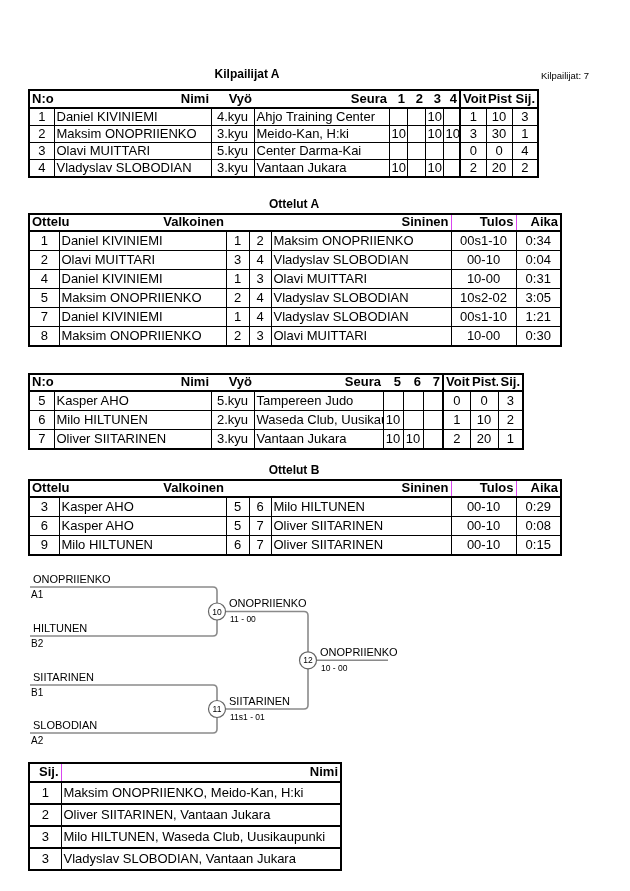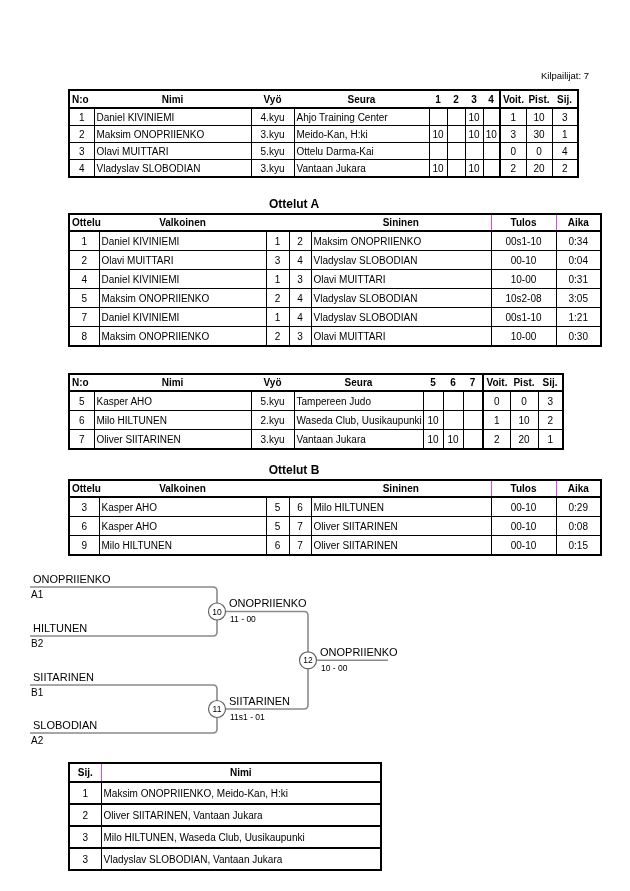--- a/index.html
+++ b/index.html
@@ -11,23 +11,23 @@
   .count{position:absolute;top:70px;left:541px;font-size:9.5px;}
 
   .sec{position:absolute;text-align:center;font-weight:bold;font-size:12px;}
   .sec-ka{top:67px;left:28px;width:438px;}
   .sec-oa{top:197px;left:28px;width:532px;}
   .sec-kb{top:374px;left:28px;width:438px;}
   .sec-ob{top:463px;left:28px;width:532px;}
   .sec-t {top:746px;left:28px;width:312px;}
 
   table.tbl{position:absolute;border-collapse:collapse;table-layout:fixed;
-            background:#fff;font-size:10px;line-height:1.1;border:2px solid #000;margin-left:40px;}
+            background:#fff;font-size:13px;line-height:1.1;border:2px solid #000;}
   .tbl th,.tbl td{padding:0 2px;overflow:hidden;vertical-align:middle;}
-  .tbl thead th{font-weight:bold;border-bottom:2px solid #000;text-align:center;}
+  .tbl thead th{font-weight:bold;border-bottom:2px solid #000;text-align:right;}
   .tbl tbody td{border:1px solid #000;}
   .thick-l{border-left:2px solid #000 !important;}
   .bl{border-left:1px solid #d946ef;}
   .h-left{text-align:left !important;padding-left:2px !important;}
 
   .c-no,.c-s,.c-v,.c-mnum,.c-res,.c-time,.c-belt{text-align:center;}
   .c-name,.c-club{text-align:left;padding-left:5px;}
   .c-club{white-space:nowrap;overflow:visible;}
 
   .t-ka{top:89px;left:28px;width:509px;}
@@ -51,20 +51,21 @@
   .bscore{font-size:8.5px;fill:#444;}
   .bnum{font-size:8.5px;text-anchor:middle;}
 </style>
 </head>
 <body>
 
 <div class="page">
 
   <div class="count">Kilpailijat: 7</div>
 
+  <div class="sec sec-ka">Kilpailijat A</div>
   <table class="tbl t-ka">
     <colgroup>
       <col style="width:25px">
         <col style="width:157px">
         <col style="width:43px">
         <col style="width:135px">
       <col style="width:18px">
         <col style="width:18px">
         <col style="width:18px">
         <col style="width:17px">
@@ -111,21 +112,21 @@
           <td class="c-s">10</td>
           <td class="c-s">10</td>
           <td class="c-v thick-l">3</td>
           <td class="c-v">30</td>
           <td class="c-v">1</td>
         </tr>
         <tr>
           <td class="c-no">3</td>
           <td class="c-name">Olavi MUITTARI</td>
           <td class="c-belt">5.kyu</td>
-          <td class="c-club">Ottelu Darma-Kai</td>
+          <td class="c-club">Center Darma-Kai</td>
           <td class="c-s"></td>
           <td class="c-s"></td>
           <td class="c-s"></td>
           <td class="c-s"></td>
           <td class="c-v thick-l">0</td>
           <td class="c-v">0</td>
           <td class="c-v">4</td>
         </tr>
         <tr>
           <td class="c-no">4</td>
@@ -192,21 +193,21 @@
           <td class="c-name">Olavi MUITTARI</td>
           <td class="c-res">10-00</td>
           <td class="c-time">0:31</td>
         </tr>
         <tr>
           <td class="c-no">5</td>
           <td class="c-name">Maksim ONOPRIIENKO</td>
           <td class="c-mnum">2</td>
           <td class="c-mnum">4</td>
           <td class="c-name">Vladyslav SLOBODIAN</td>
-          <td class="c-res">10s2-08</td>
+          <td class="c-res">10s2-02</td>
           <td class="c-time">3:05</td>
         </tr>
         <tr>
           <td class="c-no">7</td>
           <td class="c-name">Daniel KIVINIEMI</td>
           <td class="c-mnum">1</td>
           <td class="c-mnum">4</td>
           <td class="c-name">Vladyslav SLOBODIAN</td>
           <td class="c-res">00s1-10</td>
           <td class="c-time">1:21</td>

